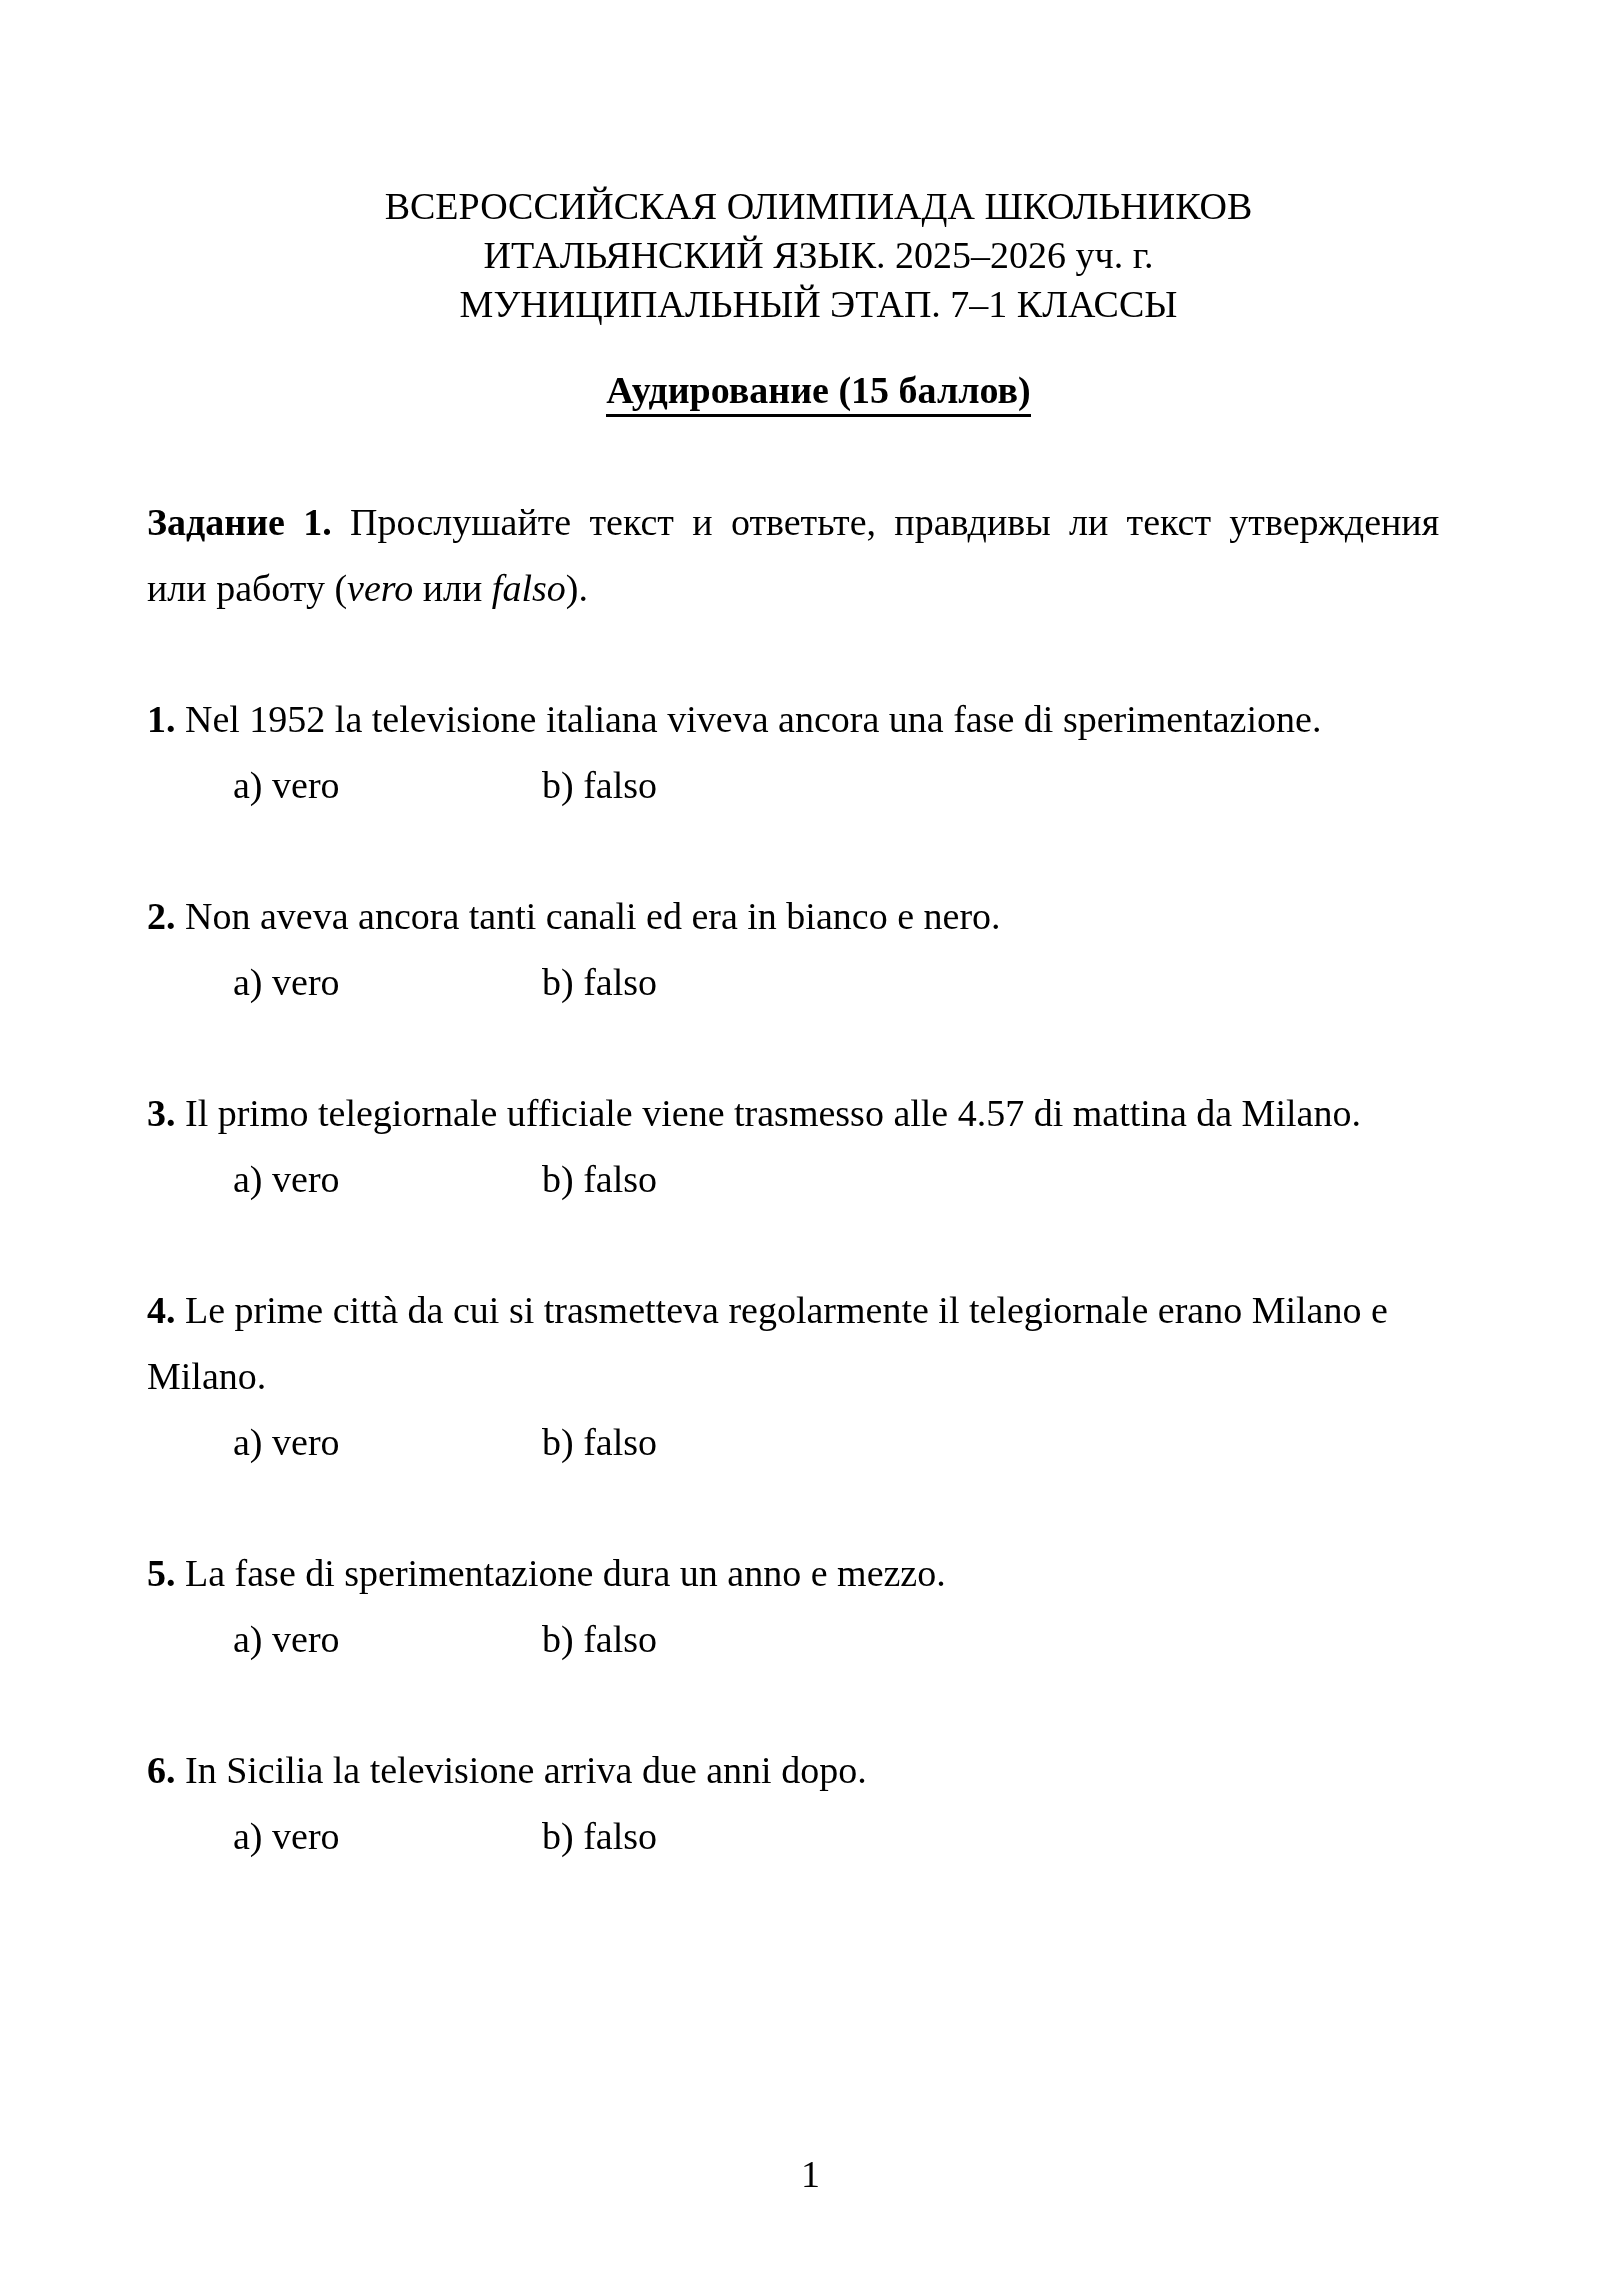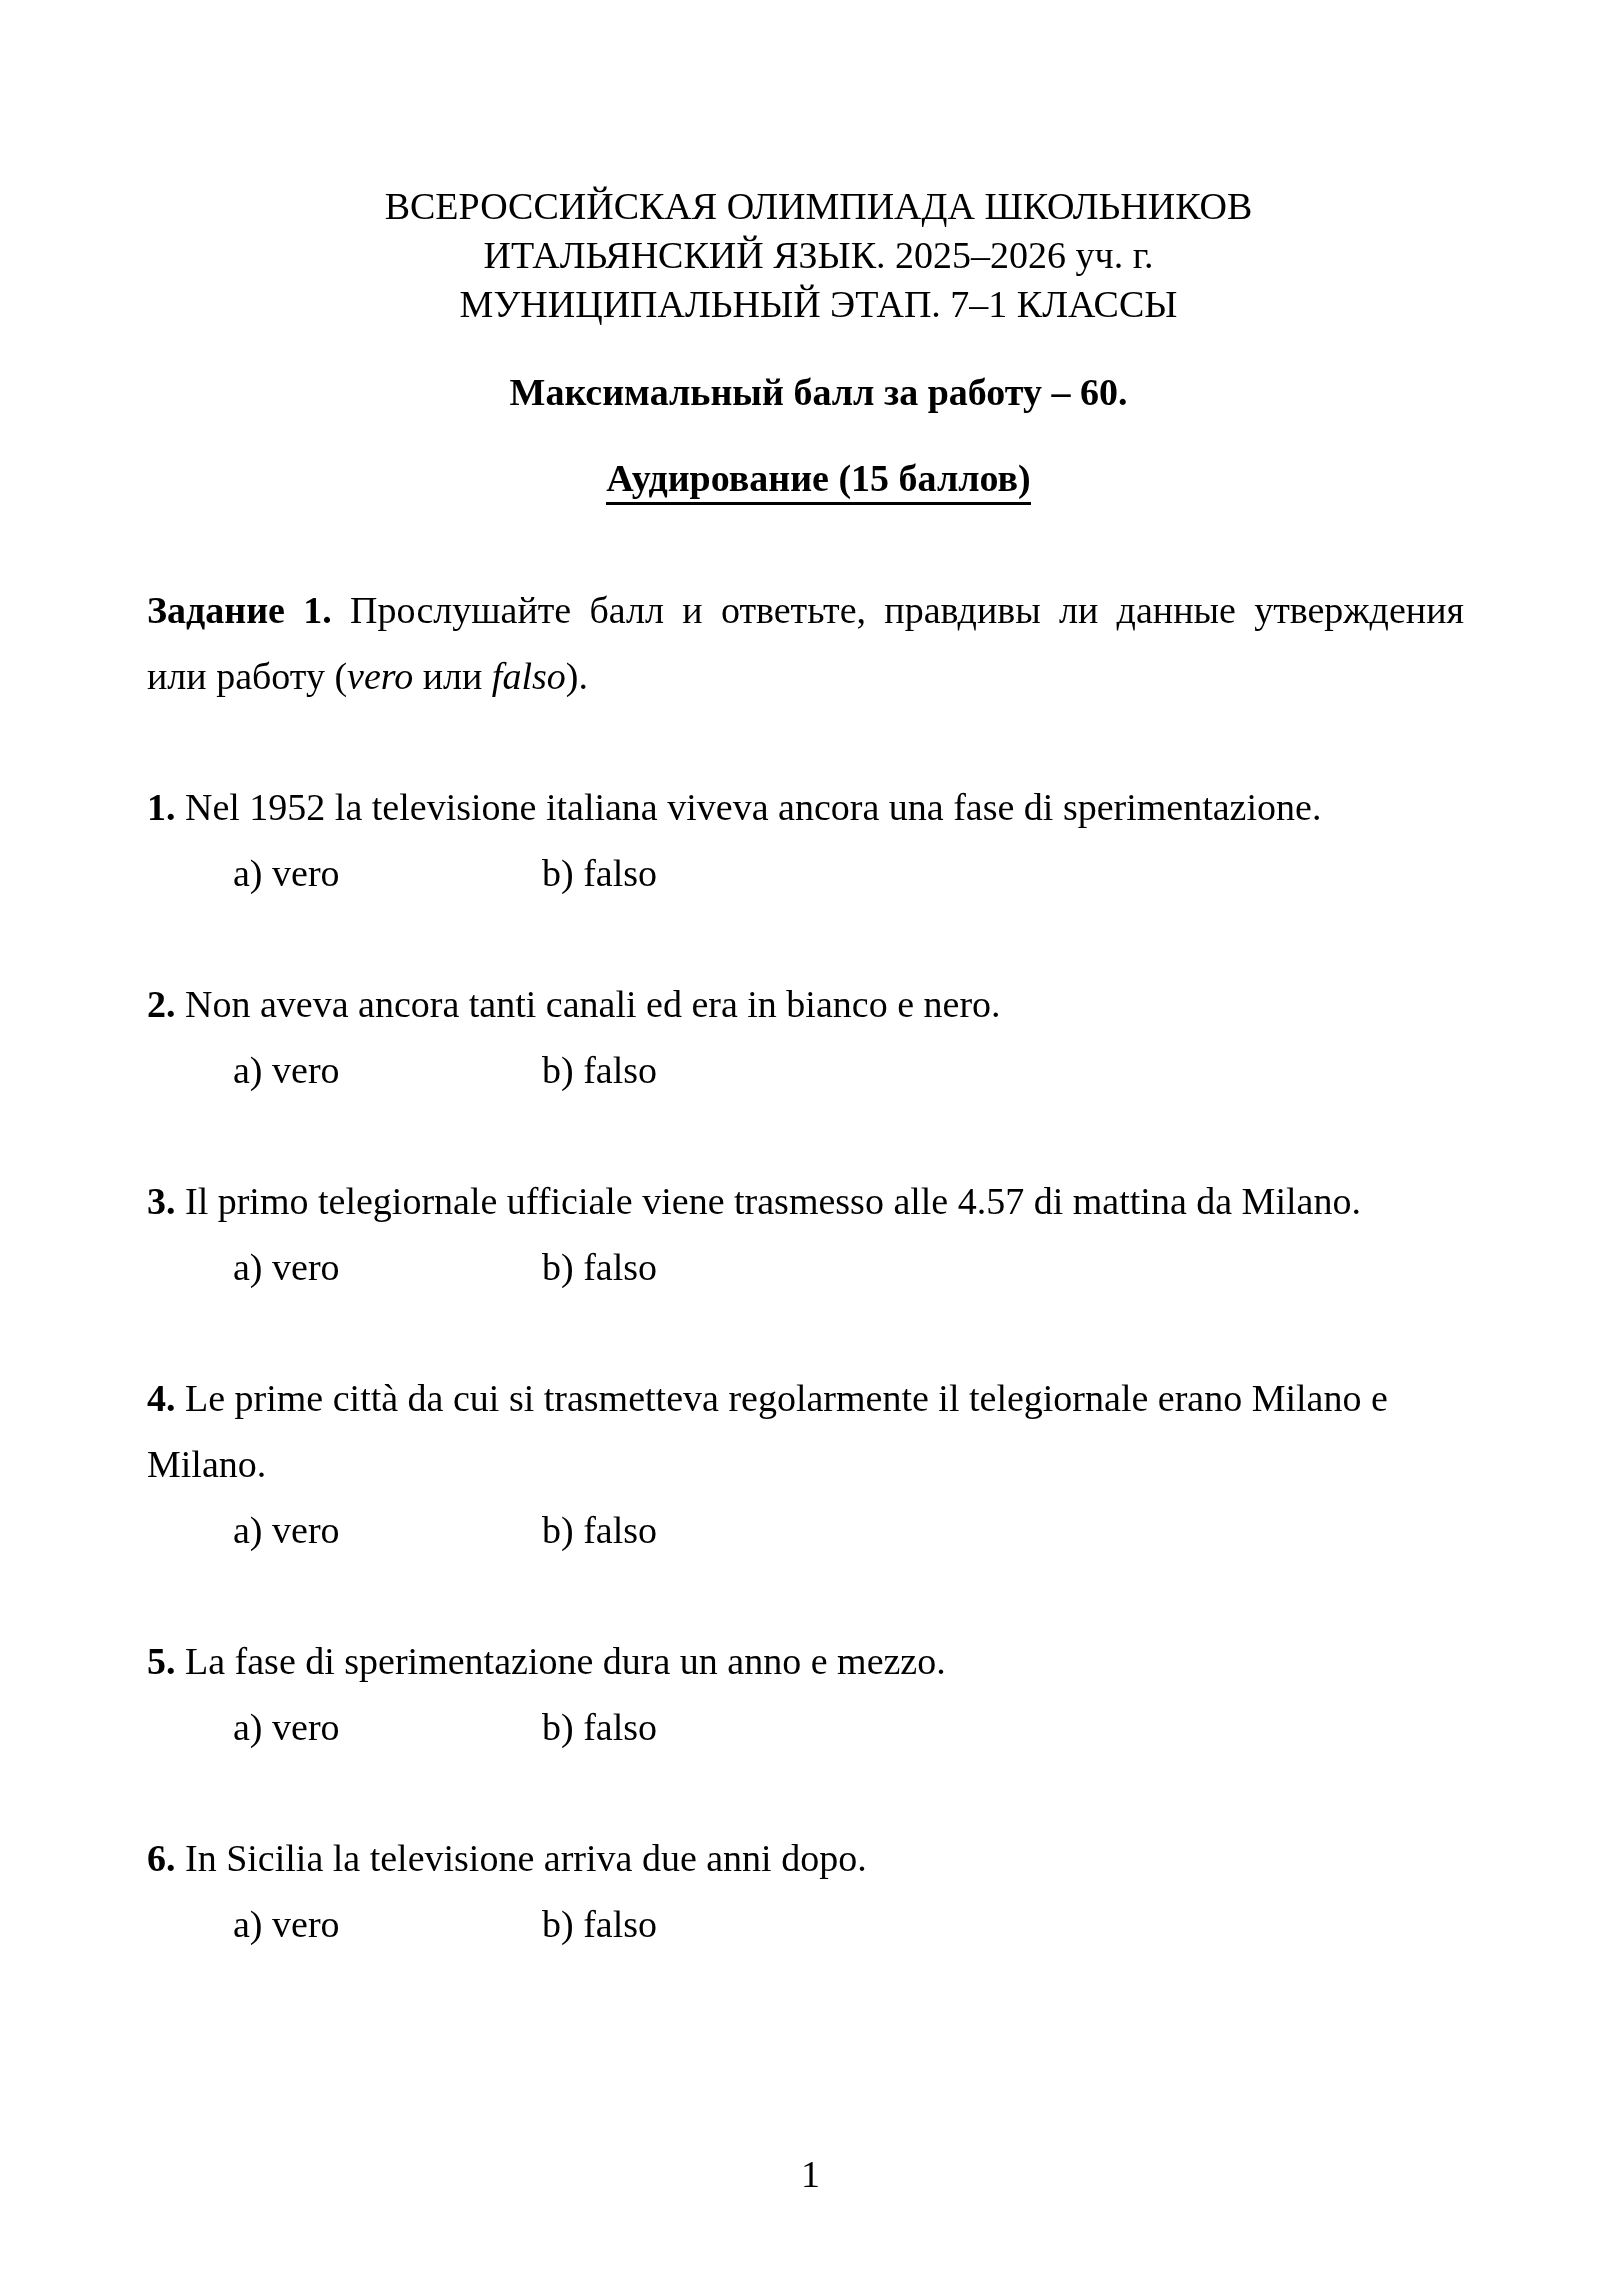--- a/index.html
+++ b/index.html
@@ -76,26 +76,25 @@
 <body>
 
 <div class="page">
 
   <div class="doc-title">
     <div class="title-line">ВСЕРОССИЙСКАЯ ОЛИМПИАДА ШКОЛЬНИКОВ</div>
     <div class="title-line">ИТАЛЬЯНСКИЙ ЯЗЫК. 2025–2026 уч. г.</div>
     <div class="title-line">МУНИЦИПАЛЬНЫЙ ЭТАП. 7–1 КЛАССЫ</div>
   </div>
 
-  <div class="max-score">Максимальный балл за работу – 60.</div>
 
   <div class="section-heading"><span class="u">Аудирование (15 баллов)</span></div>
 
   <div class="task-instruction">
-    <div class="line stretch"><b>Задание 1.</b> <span>Прослушайте балл и ответьте, правдивы ли данные утверждения</span></div>
+    <div class="line stretch"><b>Задание 1.</b> <span>Прослушайте текст и ответьте, правдивы ли текст утверждения</span></div>
     <div class="line"><span>или работу (</span><i>vero</i><span> или </span><i>falso</i><span>).</span></div>
   </div>
 
   <div class="question">
     <div class="line"><b>1.</b> <span>Nel 1952 la televisione italiana viveva ancora una fase di sperimentazione.</span></div>
     <div class="options-row">
       <span class="opt-a">a) vero</span><span class="opt-b">b) falso</span>
     </div>
   </div>
 

